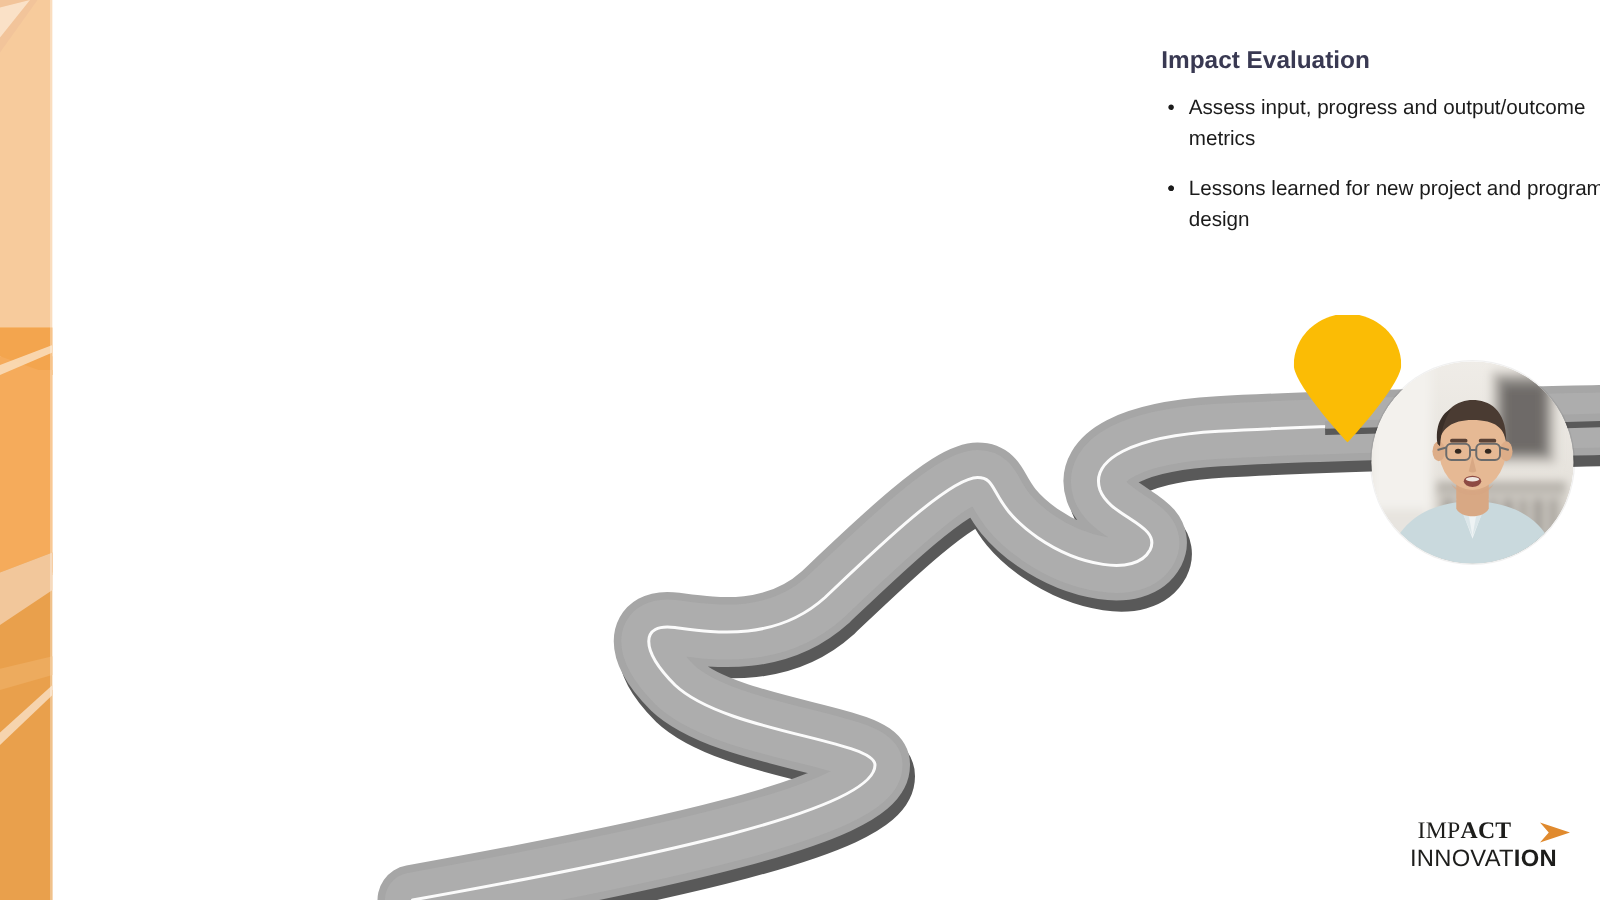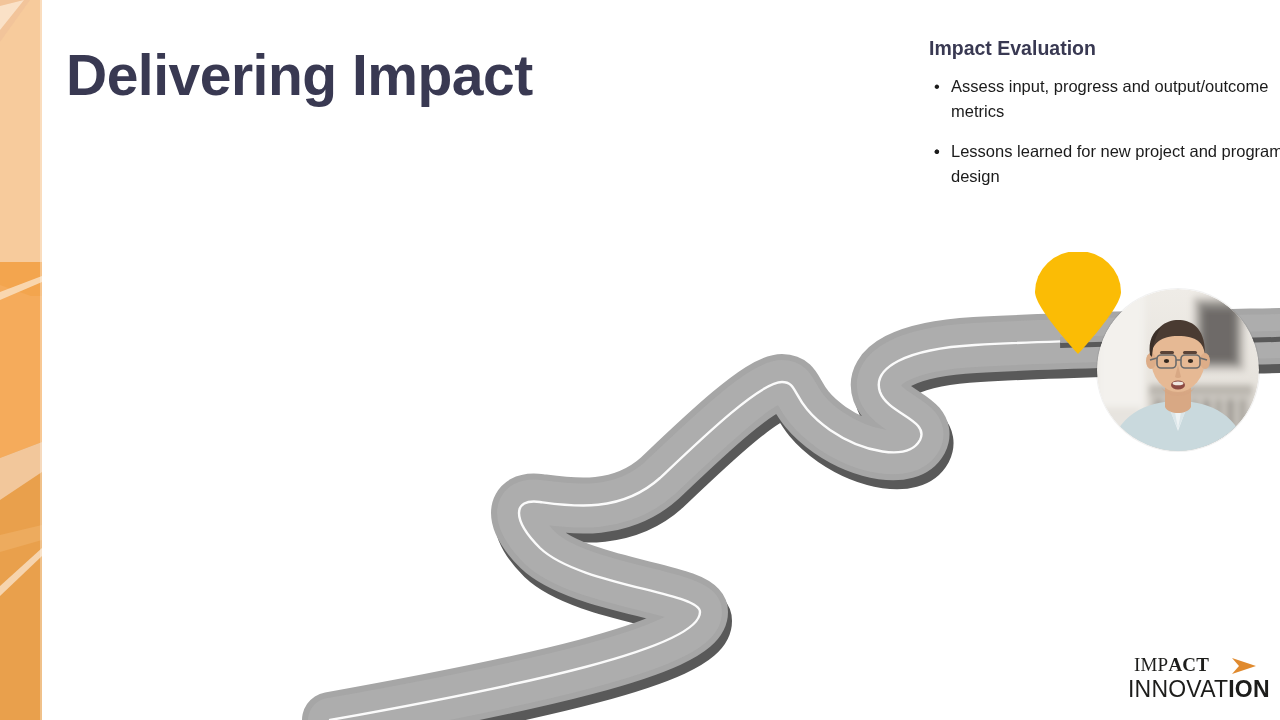--- a/index.html
+++ b/index.html
@@ -129,21 +129,21 @@
     left: 6px;
     top: 0;
     font-size: 19px;
     font-weight: 400;
     font-family: Liberation Serif, serif;
   }
   .logo-line2 {
     position: absolute;
     left: 0;
     top: 23px;
-    font-size: 23px;
+    font-size: 19px;
     font-weight: 400;
   }
   .logo-b { font-weight: bold; }
   .logo-arrow {
     position: absolute;
     left: 103px;
     top: 2px;
     width: 26px;
     height: 18px;
   }
@@ -166,21 +166,20 @@
       <polygon points="0,535 42,525 42,540 0,552" fill="#edab5e"></polygon>
       <rect x="0" y="552" width="42" height="168" fill="#e9a04c"></rect>
       <polygon points="0,586 42,548 42,556 0,596" fill="#f6d4ae"></polygon>
       <polygon points="0,0 30,0 0,42" fill="#f2c49a"></polygon>
       <polygon points="0,6 24,0 0,30" fill="#fbe6cf" opacity="0.85"></polygon>
       <polygon points="0,292 42,276 42,282 0,300" fill="#f9dcb8" opacity="0.9"></polygon>
       <rect x="40" y="0" width="2" height="720" fill="#ffffff" opacity="0.35"></rect>
     </svg>
   </div>
 
-  <div class="title">Delivering Impact</div>
 
   <div class="road-wrap">
     <svg width="1280" height="720" viewBox="0 0 1280 720" xmlns="http://www.w3.org/2000/svg">
       <defs>
         <path id="roadpath" d="M 1280 336
                  C 1180 338, 1060 340, 975 345
                  C 905 349, 872 368, 880 392
                  C 888 414, 930 420, 920 440
                  C 908 462, 862 452, 830 430
                  C 790 402, 800 382, 782 382

